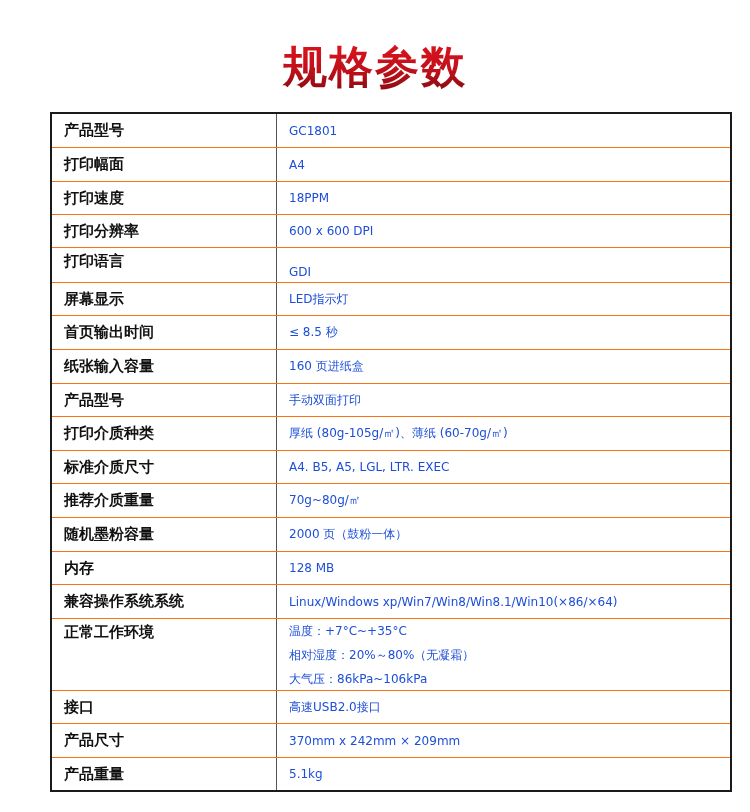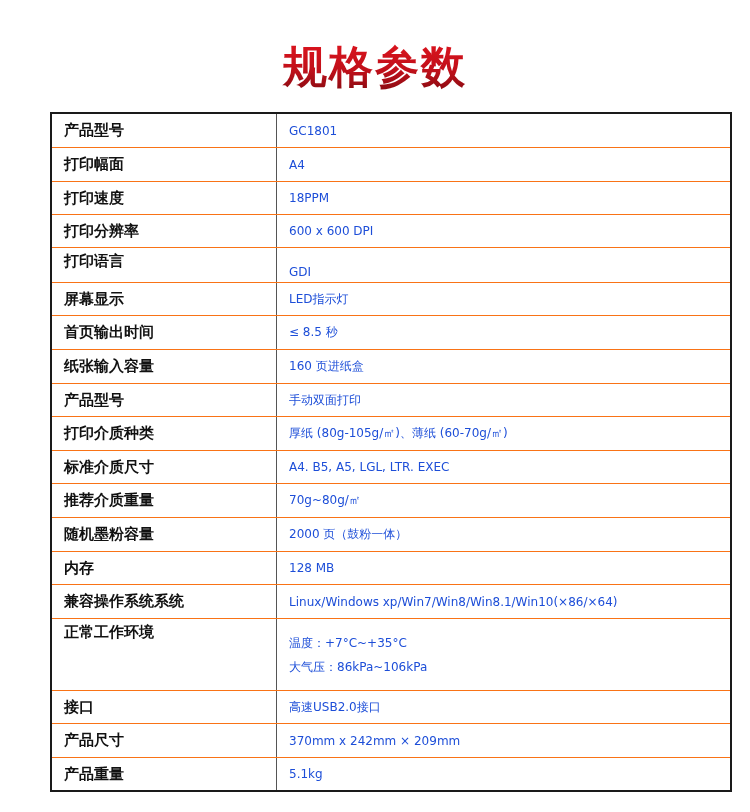--- a/index.html
+++ b/index.html
@@ -86,20 +86,21 @@
     <div class="value">128 MB</div>
   </div>
   <div class="row" style="height:34px">
     <div class="label">兼容操作系统系统</div>
     <div class="value">Linux/Windows xp/Win7/Win8/Win8.1/Win10(×86/×64)</div>
   </div>
   <div class="row" style="height:72px">
     <div class="label top">正常工作环境</div>
     <div class="value multi">
       <span>温度：+7°C~+35°C</span>
+      <span>相对湿度：20%～80%（无凝霜）</span>
       <span>大气压：86kPa~106kPa</span>
     </div>
   </div>
   <div class="row" style="height:33px">
     <div class="label">接口</div>
     <div class="value">高速USB2.0接口</div>
   </div>
   <div class="row" style="height:34px">
     <div class="label">产品尺寸</div>
     <div class="value">370mm x 242mm × 209mm</div>

